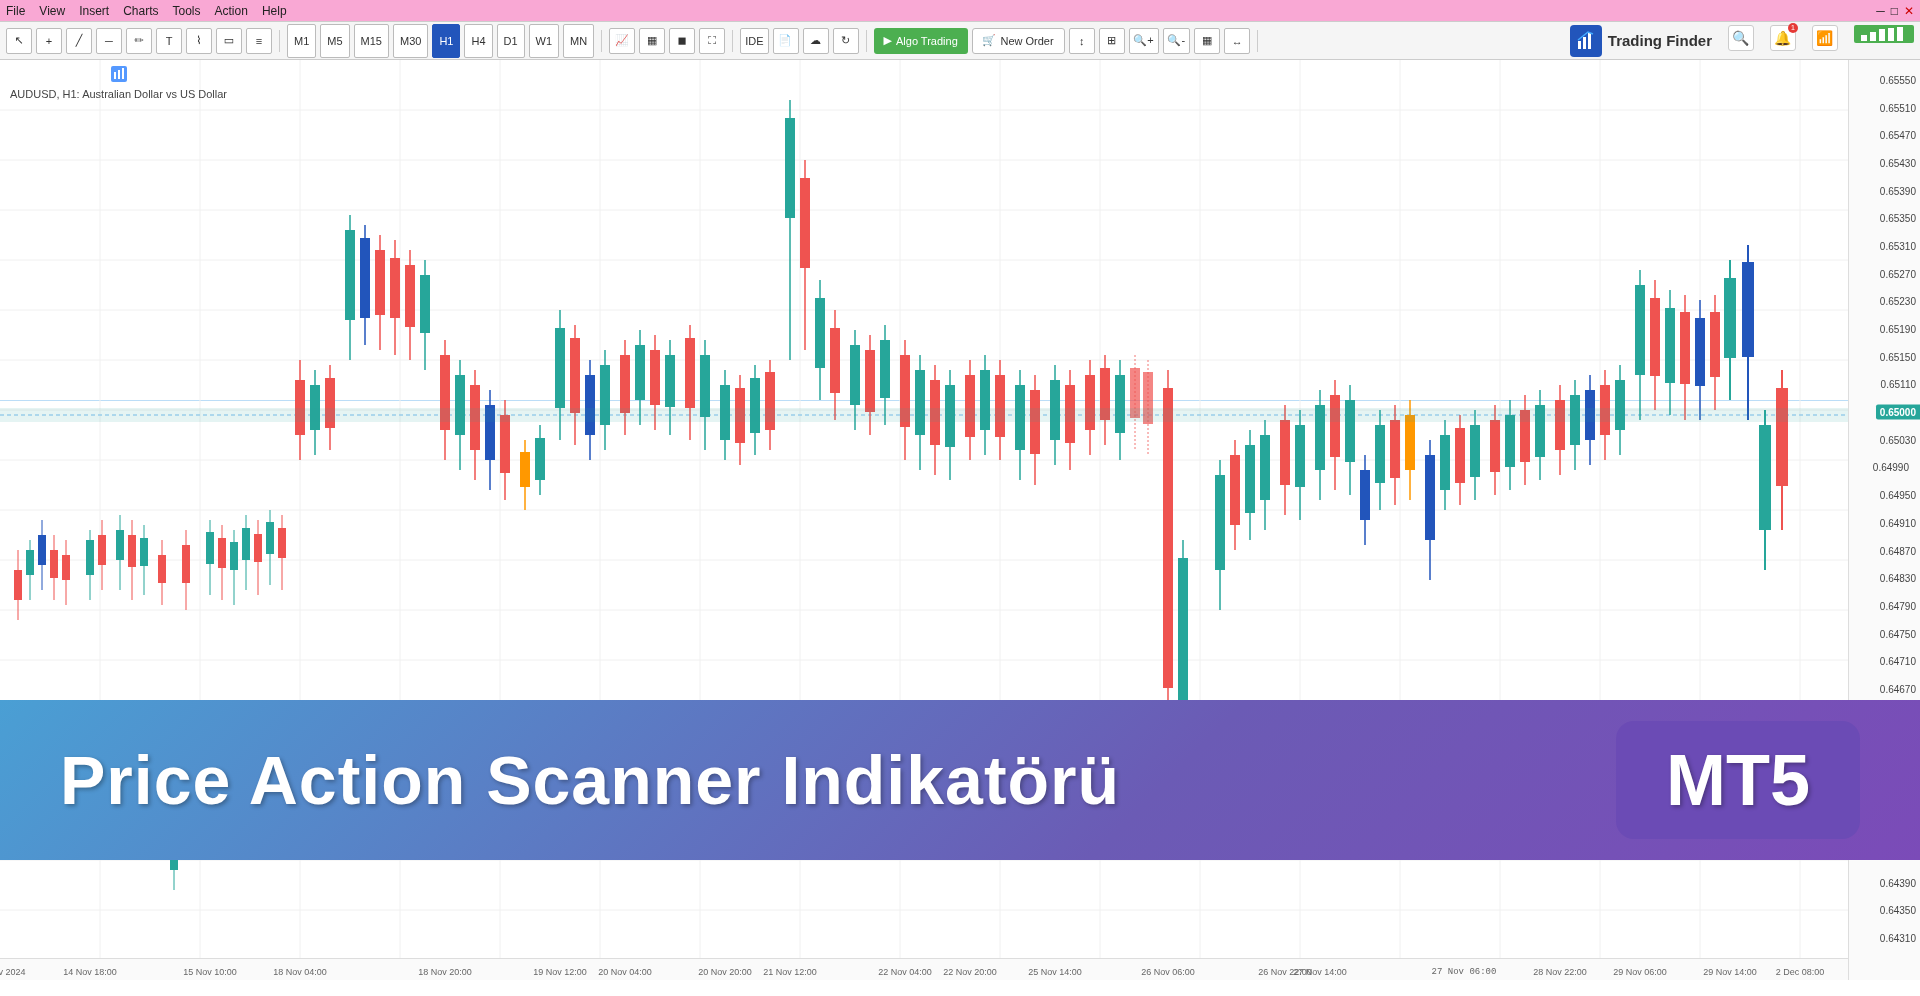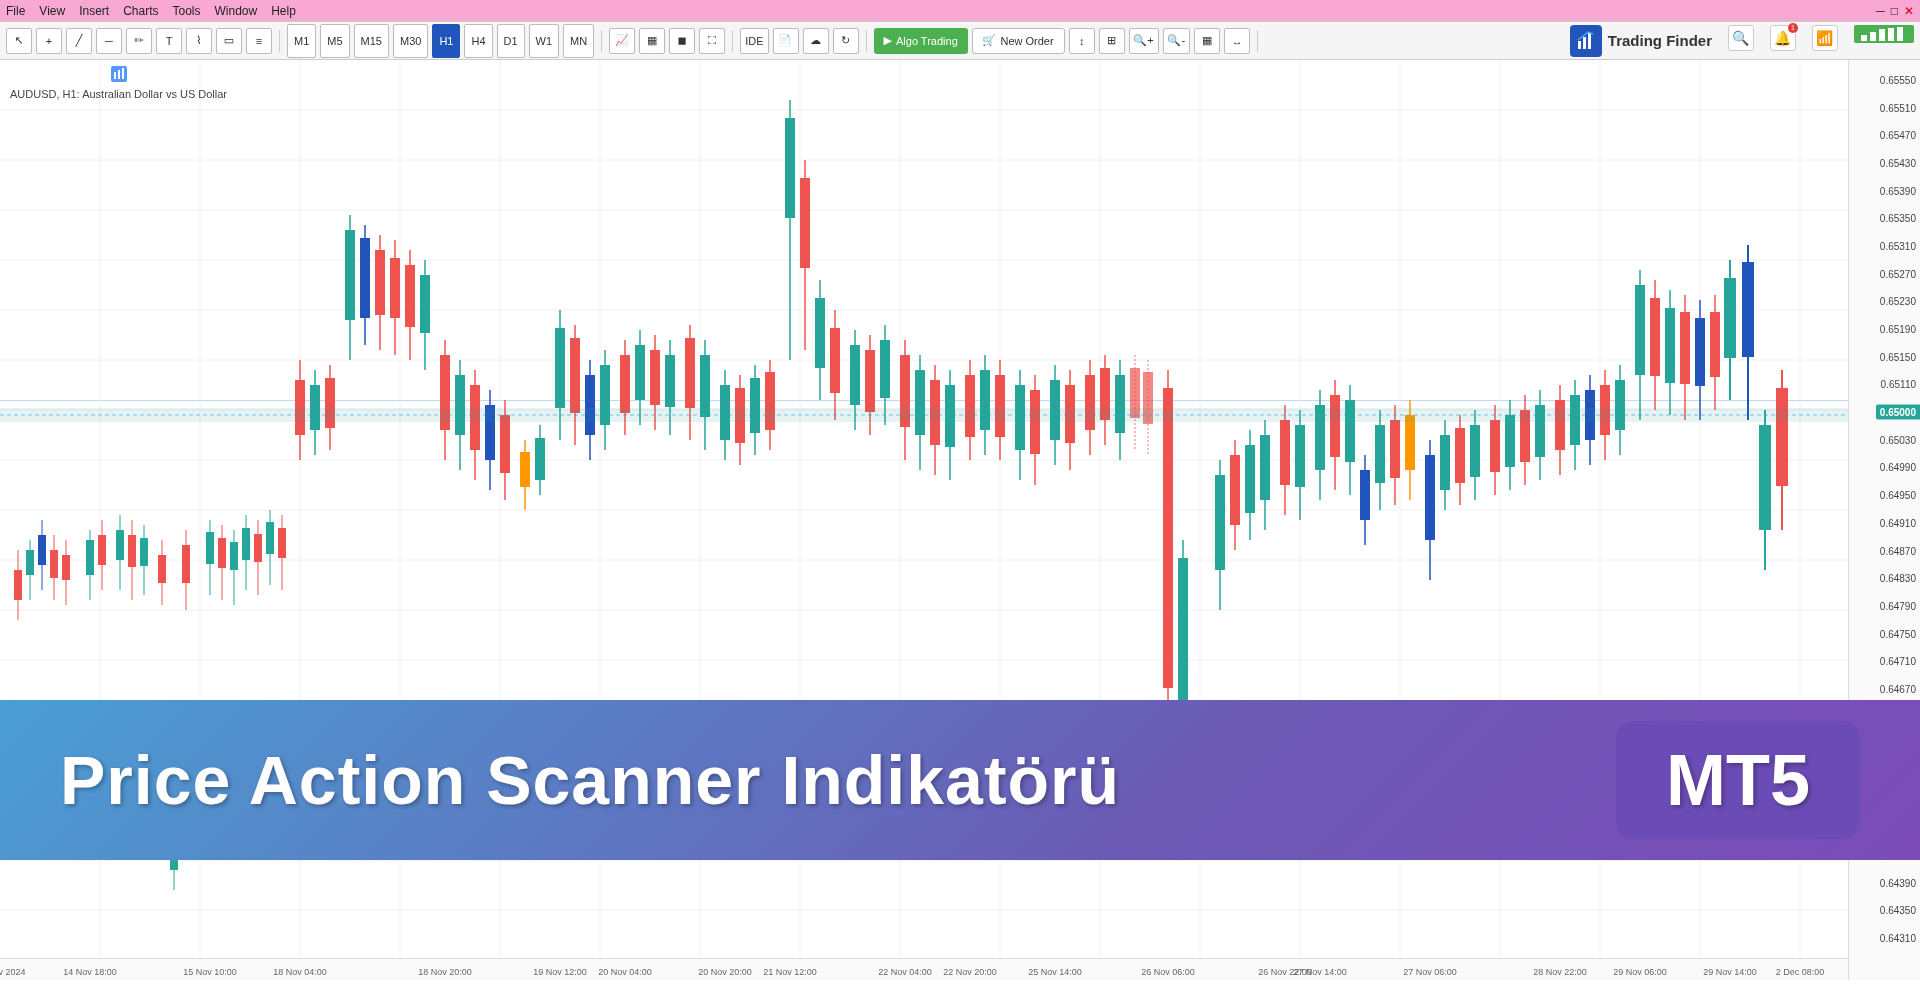--- a/index.html
+++ b/index.html
@@ -237,21 +237,21 @@
   </style>
 </head>
 <body>
 
 <div id="menu-bar">
   <span>File</span>
   <span>View</span>
   <span>Insert</span>
   <span>Charts</span>
   <span>Tools</span>
-  <span>Window</span>
+  <span>Action</span>
   <span>Help</span>
   <div style="margin-left:auto; display:flex; gap:6px;">
     <span style="font-size:12px; cursor:pointer;">─</span>
     <span style="font-size:12px; cursor:pointer;">□</span>
     <span style="font-size:12px; cursor:pointer; color:#c00;">✕</span>
   </div>
 </div>
 
 <div id="toolbar">
 
@@ -744,21 +744,21 @@
       <div class="price-label" style="top: 130.71px; right: 4px; position: absolute; font-size: 10px; color: rgb(68, 68, 68); transform: translateY(-50%);">0.65390</div>
       <div class="price-label" style="top: 158.387px; right: 4px; position: absolute; font-size: 10px; color: rgb(68, 68, 68); transform: translateY(-50%);">0.65350</div>
       <div class="price-label" style="top: 186.065px; right: 4px; position: absolute; font-size: 10px; color: rgb(68, 68, 68); transform: translateY(-50%);">0.65310</div>
       <div class="price-label" style="top: 213.742px; right: 4px; position: absolute; font-size: 10px; color: rgb(68, 68, 68); transform: translateY(-50%);">0.65270</div>
       <div class="price-label" style="top: 241.419px; right: 4px; position: absolute; font-size: 10px; color: rgb(68, 68, 68); transform: translateY(-50%);">0.65230</div>
       <div class="price-label" style="top: 269.097px; right: 4px; position: absolute; font-size: 10px; color: rgb(68, 68, 68); transform: translateY(-50%);">0.65190</div>
       <div class="price-label" style="top: 296.774px; right: 4px; position: absolute; font-size: 10px; color: rgb(68, 68, 68); transform: translateY(-50%);">0.65150</div>
       <div class="price-label" style="top: 324.452px; right: 4px; position: absolute; font-size: 10px; color: rgb(68, 68, 68); transform: translateY(-50%);">0.65110</div>
       <div class="price-label" style="top: 352.129px; right: 4px; position: absolute; font-size: 10px; color: rgb(68, 68, 68); transform: translateY(-50%);">0.65070</div>
       <div class="price-label" style="top: 379.806px; right: 4px; position: absolute; font-size: 10px; color: rgb(68, 68, 68); transform: translateY(-50%);">0.65030</div>
-      <div class="price-label" style="top: 407.484px; right: 4px; position: absolute; font-size: 10px; color: rgb(68, 68, 68); transform: translateY(-50%);">0.64990</div>
+      <div class="price-label" style="top: 407.484px; right: 11px; position: absolute; font-size: 10px; color: rgb(68, 68, 68); transform: translateY(-50%);">0.64990</div>
       <div class="price-label" style="top: 435.161px; right: 4px; position: absolute; font-size: 10px; color: rgb(68, 68, 68); transform: translateY(-50%);">0.64950</div>
       <div class="price-label" style="top: 462.839px; right: 4px; position: absolute; font-size: 10px; color: rgb(68, 68, 68); transform: translateY(-50%);">0.64910</div>
       <div class="price-label" style="top: 490.516px; right: 4px; position: absolute; font-size: 10px; color: rgb(68, 68, 68); transform: translateY(-50%);">0.64870</div>
       <div class="price-label" style="top: 518.194px; right: 4px; position: absolute; font-size: 10px; color: rgb(68, 68, 68); transform: translateY(-50%);">0.64830</div>
       <div class="price-label" style="top: 545.871px; right: 4px; position: absolute; font-size: 10px; color: rgb(68, 68, 68); transform: translateY(-50%);">0.64790</div>
       <div class="price-label" style="top: 573.548px; right: 4px; position: absolute; font-size: 10px; color: rgb(68, 68, 68); transform: translateY(-50%);">0.64750</div>
       <div class="price-label" style="top: 601.226px; right: 4px; position: absolute; font-size: 10px; color: rgb(68, 68, 68); transform: translateY(-50%);">0.64710</div>
       <div class="price-label" style="top: 628.903px; right: 4px; position: absolute; font-size: 10px; color: rgb(68, 68, 68); transform: translateY(-50%);">0.64670</div>
       <div class="price-label" style="top: 656.581px; right: 4px; position: absolute; font-size: 10px; color: rgb(68, 68, 68); transform: translateY(-50%);">0.64630</div>
       <div class="price-label" style="top: 684.258px; right: 4px; position: absolute; font-size: 10px; color: rgb(68, 68, 68); transform: translateY(-50%);">0.64590</div>
@@ -781,21 +781,21 @@
       <div style="position: absolute; left: 560px; bottom: 3px; font-size: 9px; color: rgb(102, 102, 102); transform: translateX(-50%); white-space: nowrap;">19 Nov 12:00</div>
       <div style="position: absolute; left: 625px; bottom: 3px; font-size: 9px; color: rgb(102, 102, 102); transform: translateX(-50%); white-space: nowrap;">20 Nov 04:00</div>
       <div style="position: absolute; left: 725px; bottom: 3px; font-size: 9px; color: rgb(102, 102, 102); transform: translateX(-50%); white-space: nowrap;">20 Nov 20:00</div>
       <div style="position: absolute; left: 790px; bottom: 3px; font-size: 9px; color: rgb(102, 102, 102); transform: translateX(-50%); white-space: nowrap;">21 Nov 12:00</div>
       <div style="position: absolute; left: 905px; bottom: 3px; font-size: 9px; color: rgb(102, 102, 102); transform: translateX(-50%); white-space: nowrap;">22 Nov 04:00</div>
       <div style="position: absolute; left: 970px; bottom: 3px; font-size: 9px; color: rgb(102, 102, 102); transform: translateX(-50%); white-space: nowrap;">22 Nov 20:00</div>
       <div style="position: absolute; left: 1055px; bottom: 3px; font-size: 9px; color: rgb(102, 102, 102); transform: translateX(-50%); white-space: nowrap;">25 Nov 14:00</div>
       <div style="position: absolute; left: 1168px; bottom: 3px; font-size: 9px; color: rgb(102, 102, 102); transform: translateX(-50%); white-space: nowrap;">26 Nov 06:00</div>
       <div style="position: absolute; left: 1285px; bottom: 3px; font-size: 9px; color: rgb(102, 102, 102); transform: translateX(-50%); white-space: nowrap;">26 Nov 22:00</div>
       <div style="position: absolute; left: 1320px; bottom: 3px; font-size: 9px; color: rgb(102, 102, 102); transform: translateX(-50%); white-space: nowrap;">27 Nov 14:00</div>
-      <div style="position: absolute; left: 1430px; bottom: 3px; font-size: 9px; color: rgb(102, 102, 102); transform: translateX(-50%); white-space: nowrap;">27 Nov 06:00</div>
+      <div style="position: absolute; left: 1464px; bottom: 3px; font-size: 9px; color: rgb(102, 102, 102); transform: translateX(-50%); white-space: nowrap; font-family: Liberation Mono, monospace;">27 Nov 06:00</div>
       <div style="position: absolute; left: 1560px; bottom: 3px; font-size: 9px; color: rgb(102, 102, 102); transform: translateX(-50%); white-space: nowrap;">28 Nov 22:00</div>
       <div style="position: absolute; left: 1640px; bottom: 3px; font-size: 9px; color: rgb(102, 102, 102); transform: translateX(-50%); white-space: nowrap;">29 Nov 06:00</div>
       <div style="position: absolute; left: 1730px; bottom: 3px; font-size: 9px; color: rgb(102, 102, 102); transform: translateX(-50%); white-space: nowrap;">29 Nov 14:00</div>
       <div style="position: absolute; left: 1800px; bottom: 3px; font-size: 9px; color: rgb(102, 102, 102); transform: translateX(-50%); white-space: nowrap;">2 Dec 08:00</div>
     </div>
 
   <div id="banner">
     <div id="banner-title">Price Action Scanner Indikatörü</div>
     <div id="banner-badge">MT5</div>
   </div>

